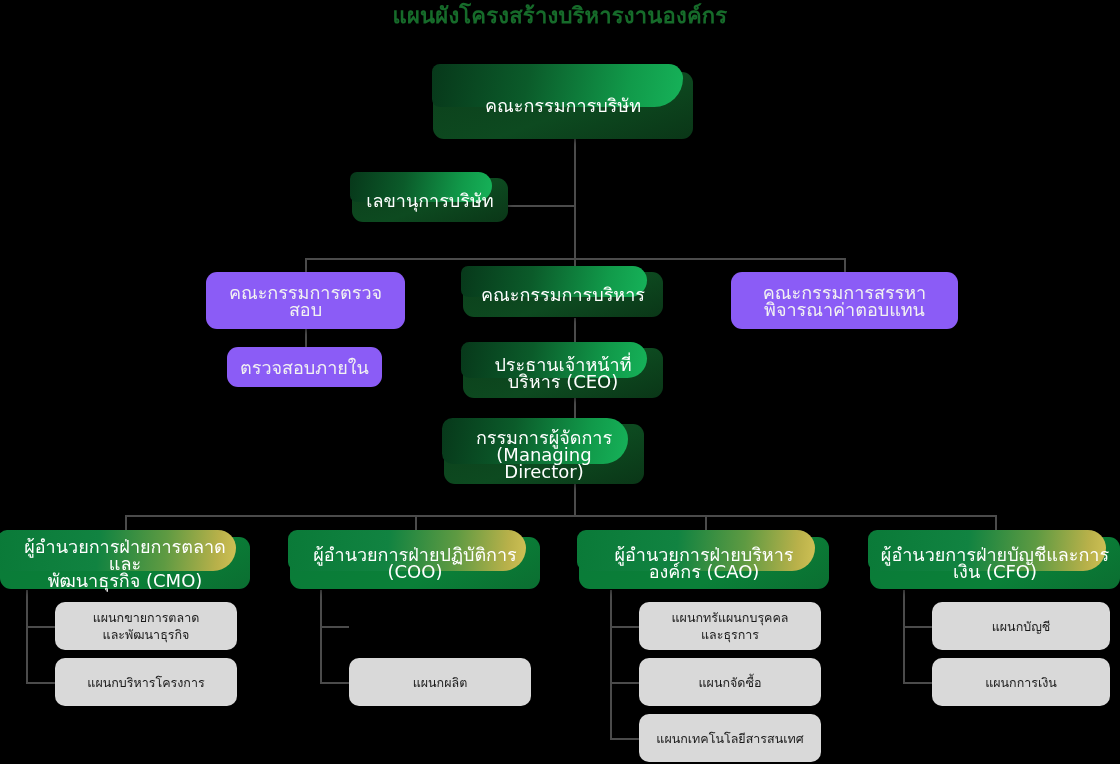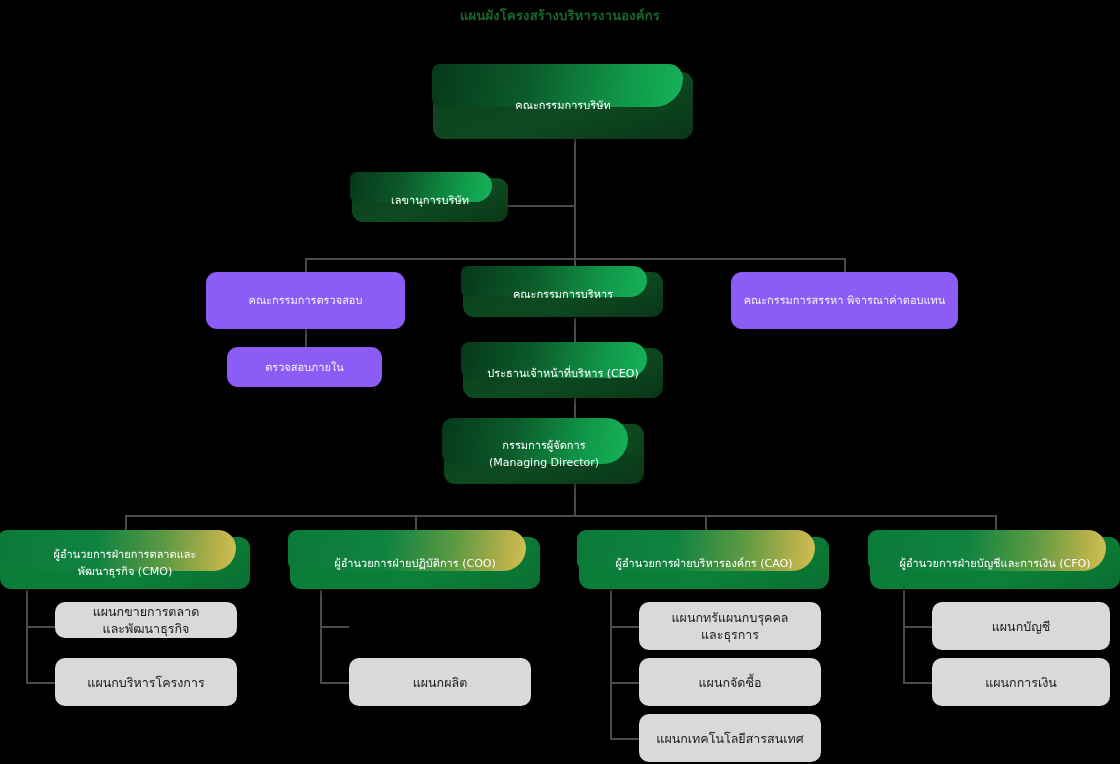--- a/index.html
+++ b/index.html
@@ -20,21 +20,21 @@
   }
 
   
   #chart-title {
     position: absolute;
     left: 0;
     top: 4px;
     width: 1120px;
     text-align: center;
     color: #166b2a;
-    font-size: 13px;
+    font-size: 22px;
     font-weight: bold;
     letter-spacing: 0.2px;
     line-height: 24px;
   }
 
   
   .conn {
     position: absolute;
     background: #4b4b4b;
   }
@@ -42,21 +42,21 @@
   .conn.h { height: 1.6px; }
 
   
   .node {
     position: absolute;
     display: flex;
     align-items: center;
     justify-content: center;
     text-align: center;
     color: #ffffff;
-    font-size: 11px;
+    font-size: 18px;
     line-height: 17px;
     border-radius: 11px;
     padding: 4px 10px;
   }
   .node .lbl { position: relative; z-index: 3; display: block; }
 
   
   .node.green {
     background: linear-gradient(160deg, #0c3f1b 0%, #0d4a20 55%, #0a3617 100%);
     box-shadow: 0 2px 5px rgba(0,0,0,0.55);
@@ -211,21 +211,21 @@
   </div>
 
   <div class="node director" style="left:579px; top:537px; width:250px; height:52px;">
     <span class="lbl">ผู้อำนวยการฝ่ายบริหารองค์กร (CAO)</span>
   </div>
 
   <div class="node director" style="left:870px; top:537px; width:250px; height:52px;">
     <span class="lbl">ผู้อำนวยการฝ่ายบัญชีและการเงิน (CFO)</span>
   </div>
 
-  <div class="node light" style="left:55px; top:602px; width:182px; height:36px;">
+  <div class="node light" style="left:55px; top:602px; width:182px; height:48px;">
     <span>
       <span class="lbl">แผนกขายการตลาด</span>
       <span class="lbl">และพัฒนาธุรกิจ</span>
     </span>
   </div>
   <div class="node light" style="left:55px; top:658px; width:182px; height:48px;">
     <span class="lbl">แผนกบริหารโครงการ</span>
   </div>
 
   <div class="node light" style="left:349px; top:658px; width:182px; height:48px;">

